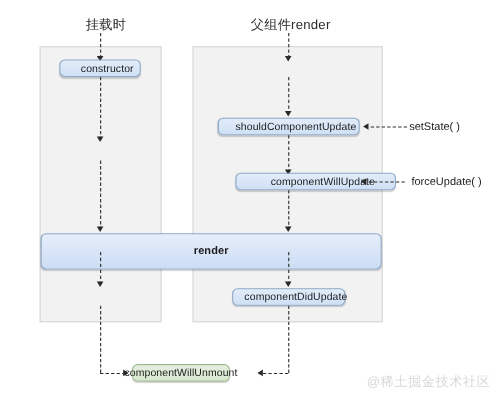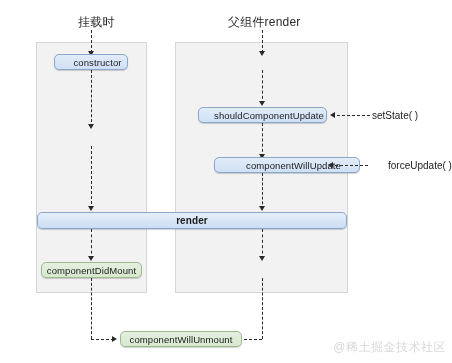--- a/index.html
+++ b/index.html
@@ -148,41 +148,41 @@
   <div class="arrow-left" style="left:330px; top:111.5px;"></div>
   <div class="side-label" style="left:372px; top:110px;">setState( )</div>
 
   <div class="vline" style="left:262px; top:123px; height:34px;"></div>
   <div class="arrow-down" style="left:258.5px; top:154px;"></div>
 
   <div class="node blue" style="left:200px; top:157px; width:146px; height:16px;margin-left:14px;">componentWillUpdate</div>
 
   <div class="hline" style="left:335px; top:165px; width:33px;"></div>
   <div class="arrow-left" style="left:328px; top:161.5px;"></div>
-  <div class="side-label" style="left:388px; top:160px;">forceUpdate( )</div>
+  <div class="side-label" style="left:374px; top:160px;">forceUpdate( )</div>
 
   <div class="vline" style="left:262px; top:173px; height:36px;"></div>
   <div class="arrow-down" style="left:258.5px; top:206px;"></div>
 
-  <div class="node render" style="left:37px; top:212px; width:310px; height:17px;">render</div>
+  <div class="node render" style="left:37px; top:212px; width:310px; height:33px;">render</div>
 
   <div class="vline" style="left:91px; top:229px; height:30px;"></div>
   <div class="arrow-down" style="left:87.5px; top:256px;"></div>
 
-  <div class="node green" style="left:41px; top:262px; width:101px; height:16px;">componentDidMount</div>
 
   <div class="vline" style="left:262px; top:229px; height:30px;"></div>
   <div class="arrow-down" style="left:258.5px; top:256px;"></div>
 
+  <div class="node blue" style="left:211px; top:262px; width:103px; height:16px;">componentDidUpdate</div>
 
   <div class="vline" style="left:91px; top:278px; height:61px;"></div>
   <div class="hline" style="left:91px; top:339px; width:23px;"></div>
   <div class="arrow-right" style="left:112px; top:335.5px;"></div>
 
   <div class="vline" style="left:262px; top:278px; height:61px;"></div>
   <div class="hline" style="left:239px; top:339px; width:23px;"></div>
   <div class="arrow-left" style="left:234px; top:335.5px;"></div>
 
-  <div class="node green" style="left:120px; top:331px; width:122px; height:16px;">componentWillUnmount</div>
+  <div class="node green" style="left:120px; top:331px; width:89px; height:16px;">componentWillUnmount</div>
 
   <div class="watermark">@稀土掘金技术社区</div>
 
 </div>
 
 </body></html>

